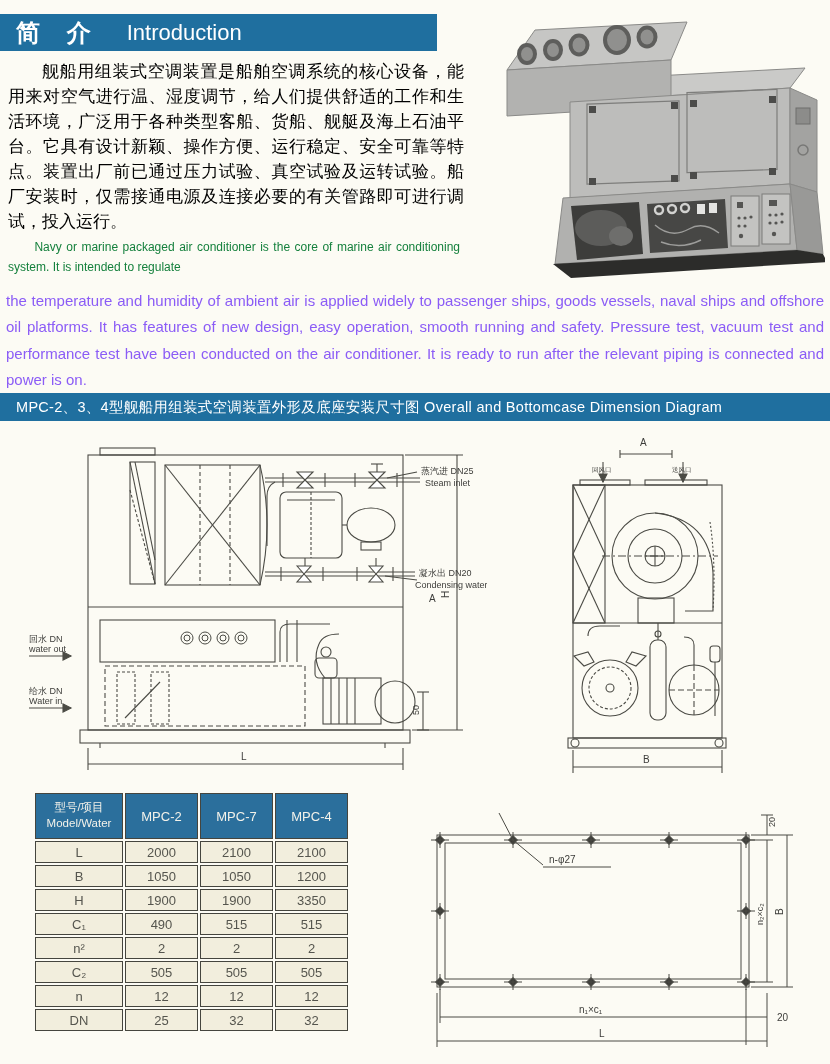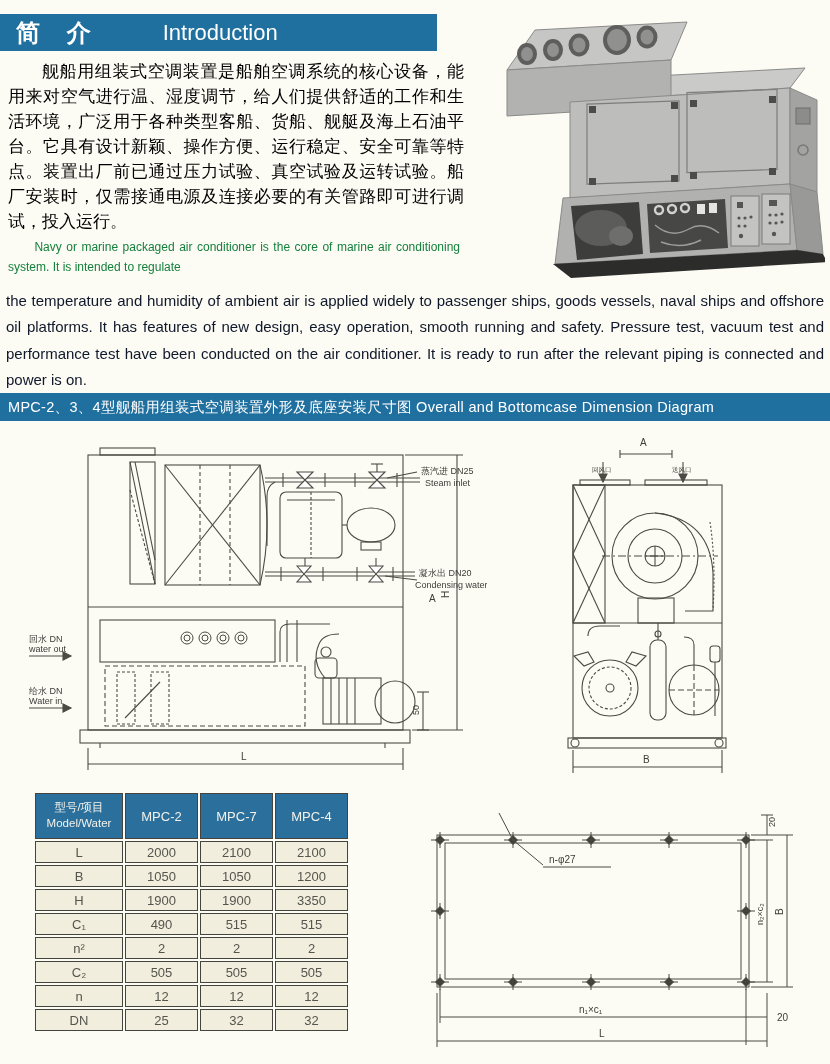--- a/index.html
+++ b/index.html
@@ -4,40 +4,40 @@
 <style>
   * { margin:0; padding:0; box-sizing:border-box; }
   html,body { width:830px; height:1064px; }
   body {
     position:relative;
     background:#fcfbf4;
     font-family:"Liberation Sans","DejaVu Sans",sans-serif;
     color:#3a3a3a;
     overflow:hidden;
   }
-  .bar { position:absolute; background:#1f6f9f; color:#fff; display:flex; align-items:center;gap:36px; }
+  .bar { position:absolute; background:#1f6f9f; color:#fff; display:flex; align-items:center; }
   .bar1 { left:0; top:14px; width:437px; height:37px; padding-left:16px; }
   .bar1 .zh { font-size:24px; font-weight:bold; letter-spacing:10px; }
   .bar1 .en { font-size:22px; margin-left:26px; }
-  .bar2 { left:0; top:393px; width:830px; height:28px; padding-left:8px; }
+  .bar2 { left:0; top:393px; width:830px; height:28px; padding-left:16px; }
   .bar2 .t { font-size:14.5px; letter-spacing:0.3px; white-space:nowrap; }
 
   .para-zh {
     position:absolute; left:8px; top:60px; width:456px;
     font-size:17px; line-height:1.47; text-align:justify; color:#000000;
   }
   .para-zh p { text-indent:2em; }
   .para-en-narrow {
     position:absolute; left:8px; top:238px; width:452px;
     font-size:12px; line-height:1.65; text-align:justify; color:#15803d;
   }
   .para-en-narrow p { text-indent:2.2em; }
   .para-en-wide {
     position:absolute; left:6px; top:288px; width:818px;
-    font-size:15px; line-height:1.75; text-align:justify; color:#0f172a;
+    font-size:15px; line-height:1.75; text-align:justify; color:#8b5cf6;
   }
 
   .photo { position:absolute; left:475px; top:10px; width:350px; height:268px; }
   .front-view { position:absolute; left:25px; top:430px; width:462px; height:358px; }
   .side-view  { position:absolute; left:550px; top:426px; width:280px; height:362px; }
   .bottom-diagram { position:absolute; left:415px; top:793px; width:415px; height:268px; }
 
   svg text { font-family:"Liberation Sans","DejaVu Sans",sans-serif; fill:#3d3d3a; }
   .dim { font-size:10px; }
   .lbl { font-size:9px; }

